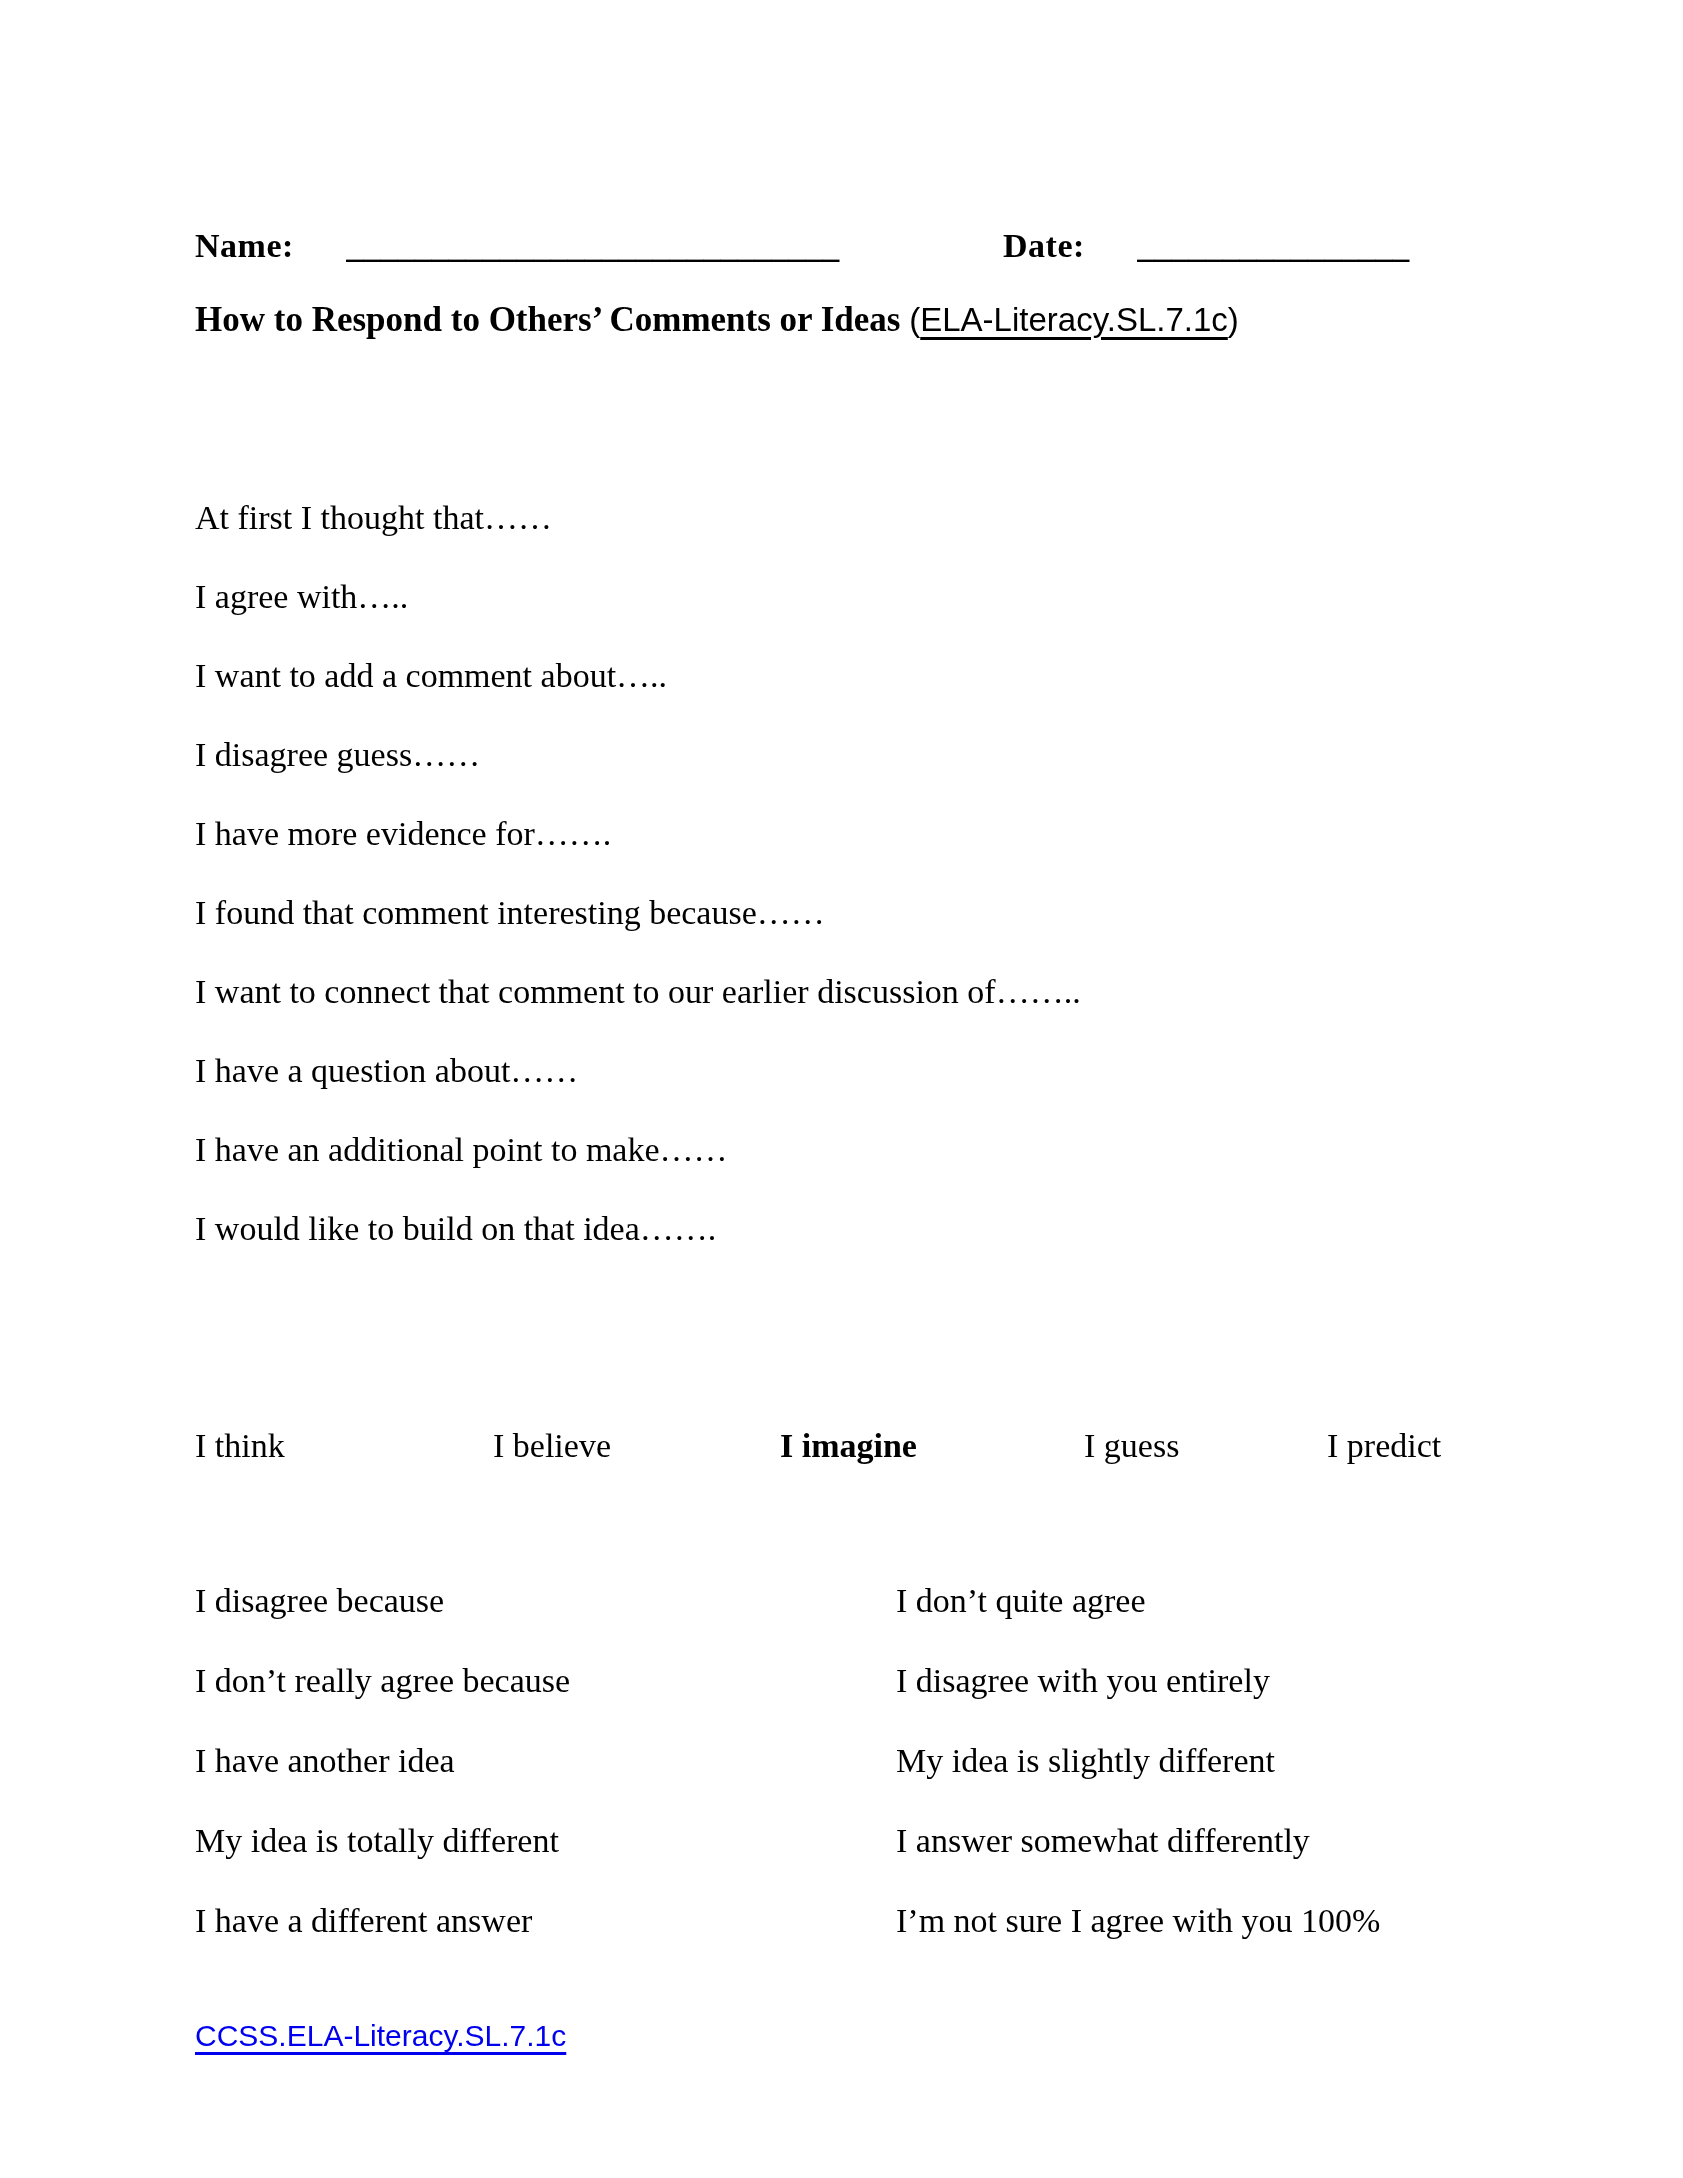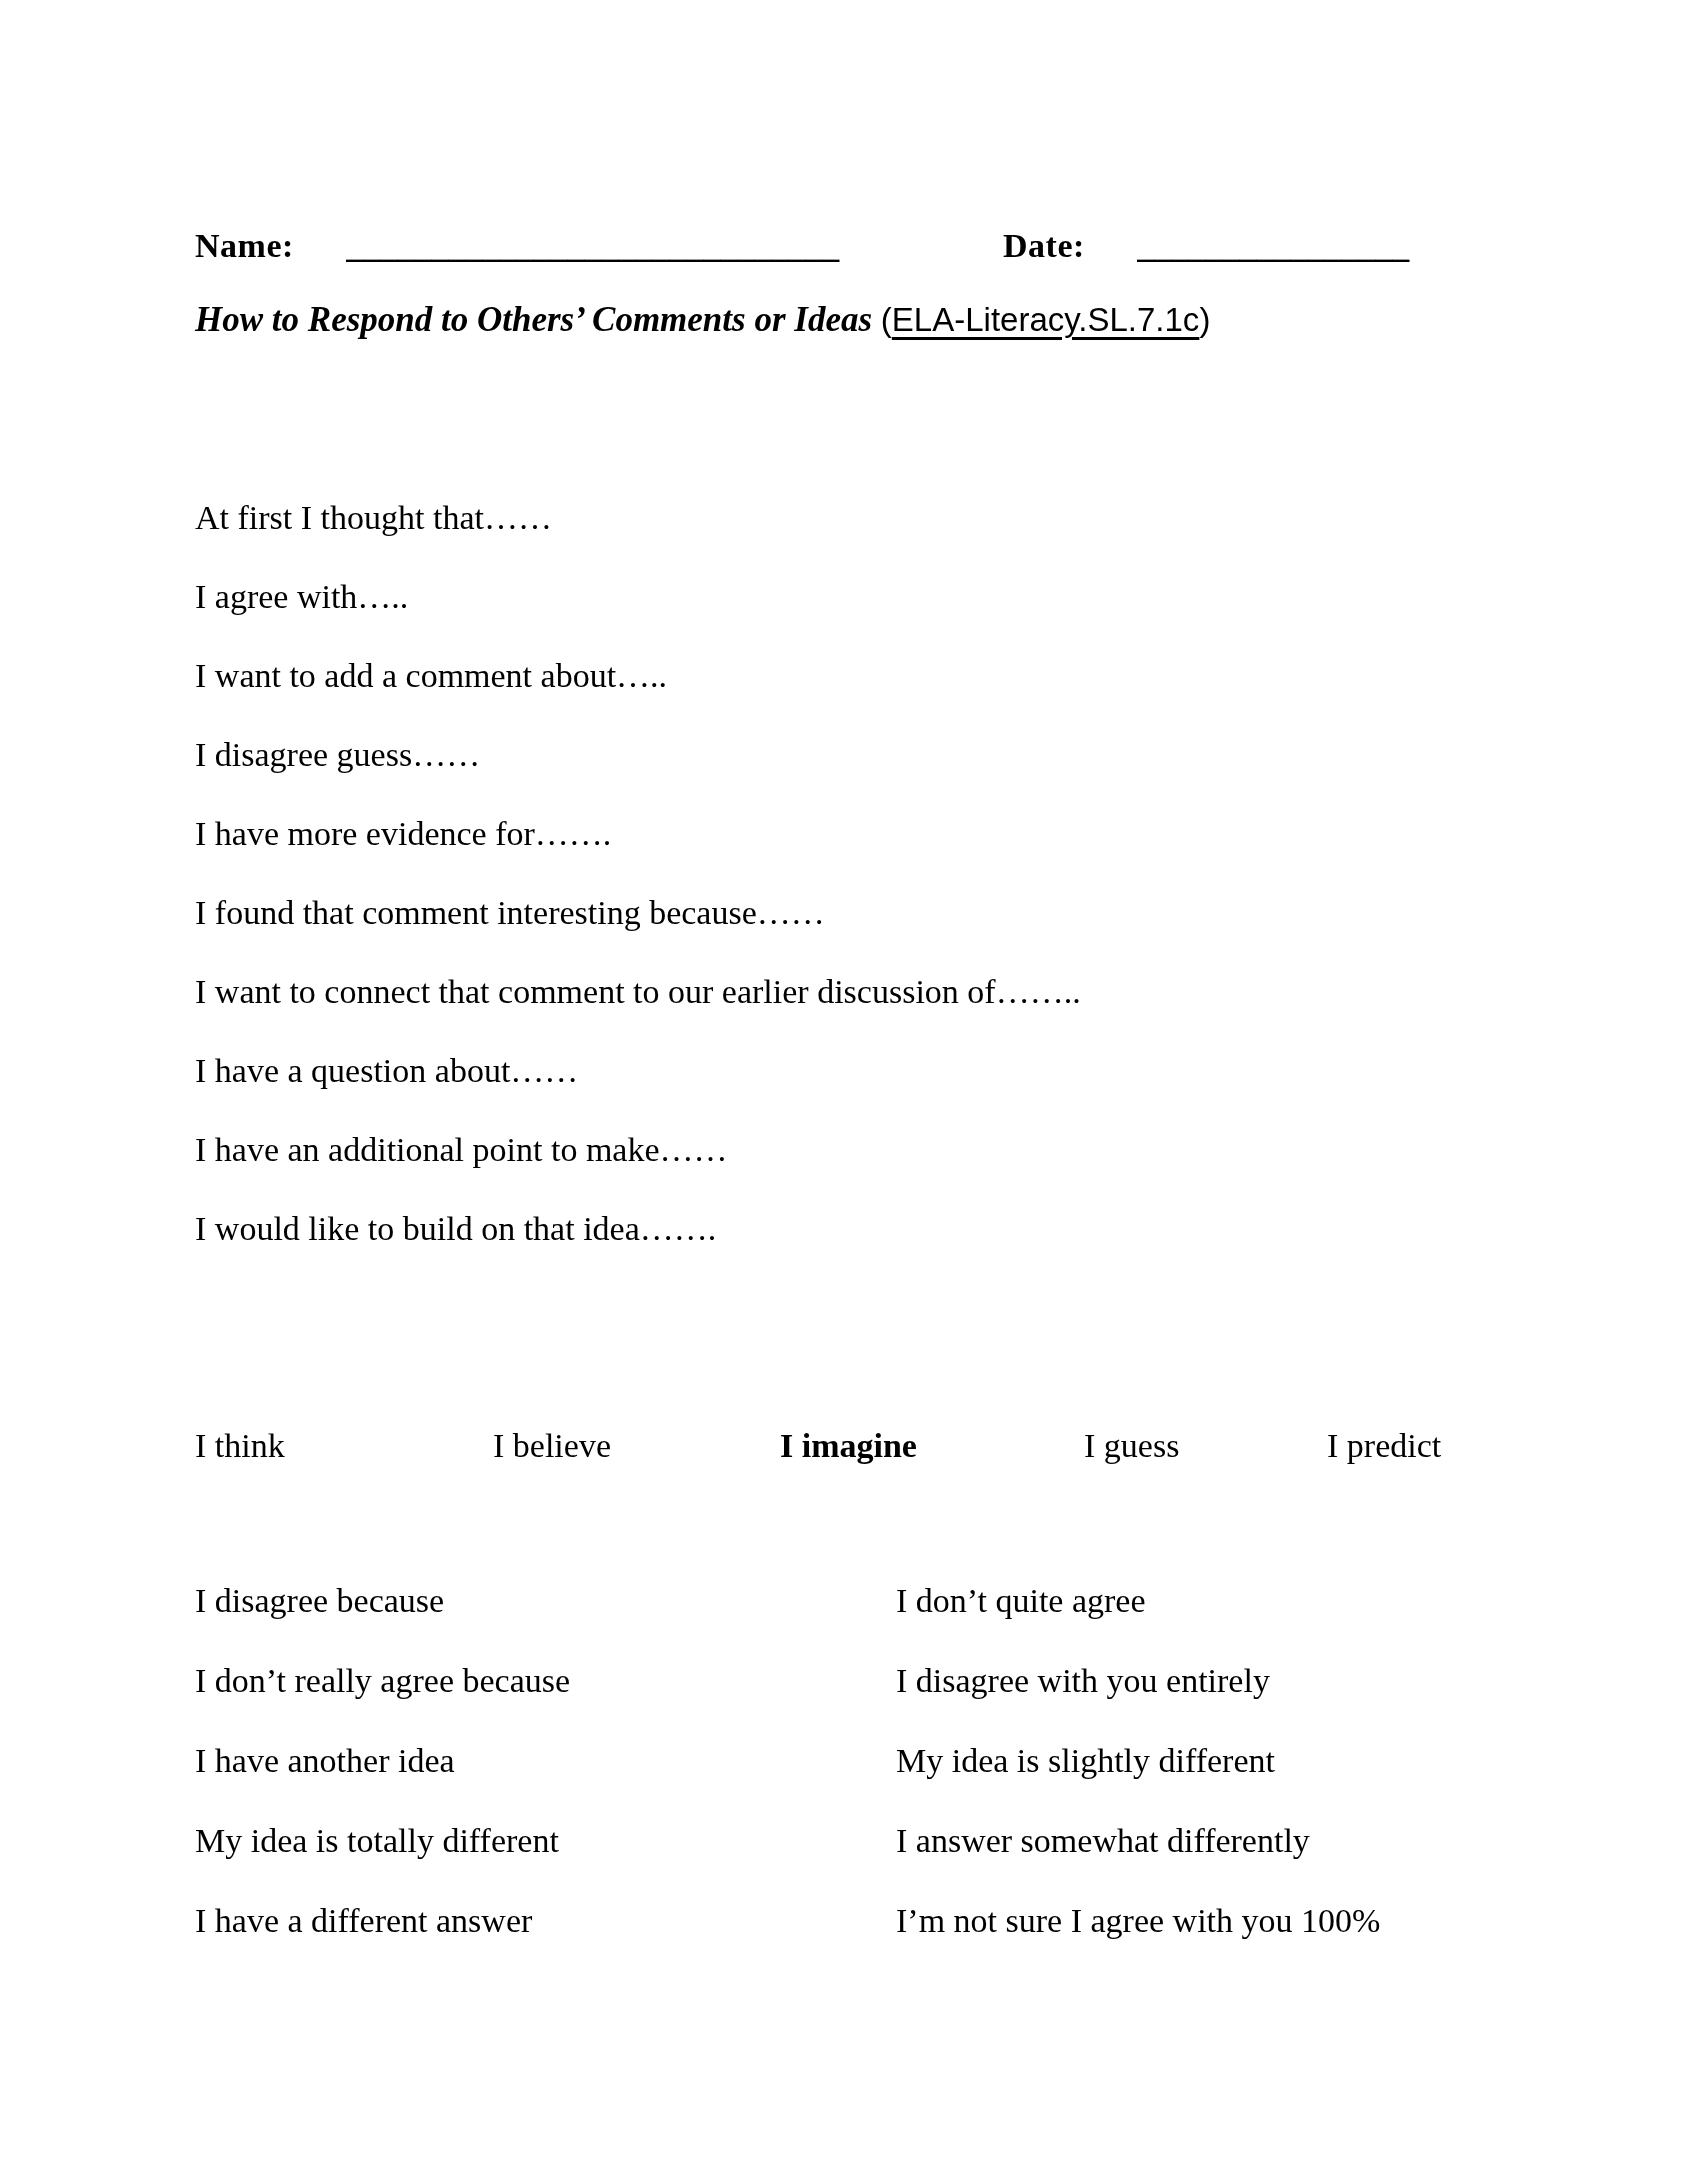--- a/index.html
+++ b/index.html
@@ -37,21 +37,20 @@
     top: 292px;
     left: 195px;
     width: 1386px;
     height: 55px;
     line-height: 55px;
     white-space: nowrap;
   }
   .title-bold {
     font-weight: bold;
     font-size: 35px;
-    font-style: italic;
   }
   .title-code-wrap {
     font-family: "Liberation Sans", sans-serif;
     font-size: 33px;
   }
   .title-code {
     text-decoration: underline;
     text-decoration-thickness: 2.5px;
     text-underline-offset: 6px;
   }
@@ -156,15 +155,18 @@
     <div>I don’t really agree because</div>
     <div>I disagree with you entirely</div>
     <div>I have another idea</div>
     <div>My idea is slightly different</div>
     <div>My idea is totally different</div>
     <div>I answer somewhat differently</div>
     <div>I have a different answer</div>
     <div>I’m not sure I agree with you 100%</div>
   </div>
 
+  <div class="footer-row">
+    <a class="footer-link">CCSS.ELA-Literacy.SL.7.1c</a>
+  </div>
 
 </div>
 
 
 </body></html>

